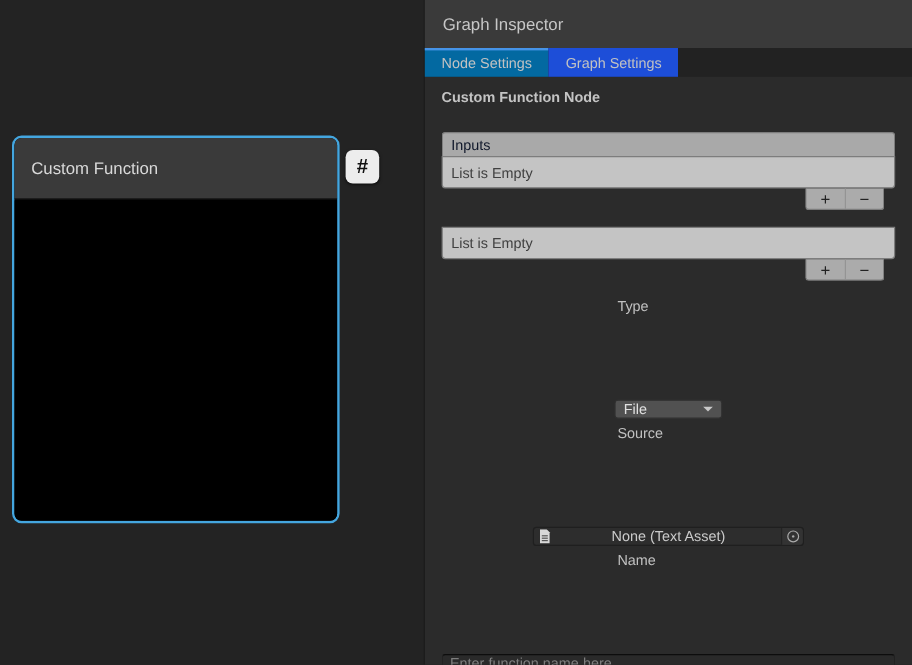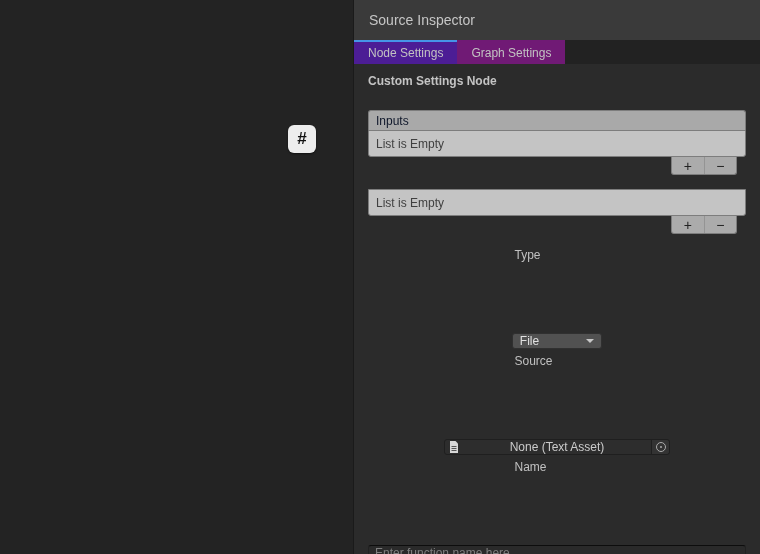--- a/index.html
+++ b/index.html
@@ -62,22 +62,22 @@
     background:#222222;
     display:flex;
   }
   .tab {
     padding:0 14px;
     display:flex; align-items:center;
     font-size:12px; color:#c2c2c2;
     border-top:2px solid transparent;
     cursor:default;
   }
-  .tab.active { background:#4c1d95; border-top-color:#4694e8; }
-  .tab.inactive { background:#701a75;text-align:right; }
+  .tab.active { background:#0369a1; border-top-color:#4694e8; }
+  .tab.inactive { background:#1d4ed8;text-align:right; }
 
   .content {
     position:absolute; top:64px; left:0; right:0; bottom:0;
     padding:10px 14px 0 14px;
   }
   .section-title {
     font-size:12px; font-weight:bold; color:#c4c4c4;
     margin-bottom:22px;
   }
 
@@ -178,45 +178,51 @@
     content:""; position:absolute;
     left:3px; top:3px; width:2px; height:2px;
     background:#ababab; border-radius:50%;
   }
 </style>
 </head>
 <body>
 
 <div class="canvas">
 
+  <div class="node">
+    <div class="node-header">
+      <span>Custom Function</span>
+    </div>
+    <div class="node-body"></div>
+  </div>
 
   <div class="node-badge">
     <span>#</span>
   </div>
 
 </div>
 
 <div class="panel">
 
   <div class="panel-header">
-    <span>Source Inspector</span>
+    <span>Graph Inspector</span>
   </div>
 
   <div class="tabs">
     <div class="tab active">
       <span>Node Settings</span>
     </div>
     <div class="tab inactive">
       <span>Graph Settings</span>
     </div>
   </div>
 
   <div class="content">
 
-    <div class="section-title">Custom Settings Node</div>
+    <div class="section-title">Custom Function Node</div>
 
     <div class="ulist">
       <div class="ulist-header">
         <span>Inputs</span>
       </div>
       <div class="ulist-body">
         <span>List is Empty</span>
       </div>
       <div class="ulist-footer">
         <div class="ulist-footer-inner">

